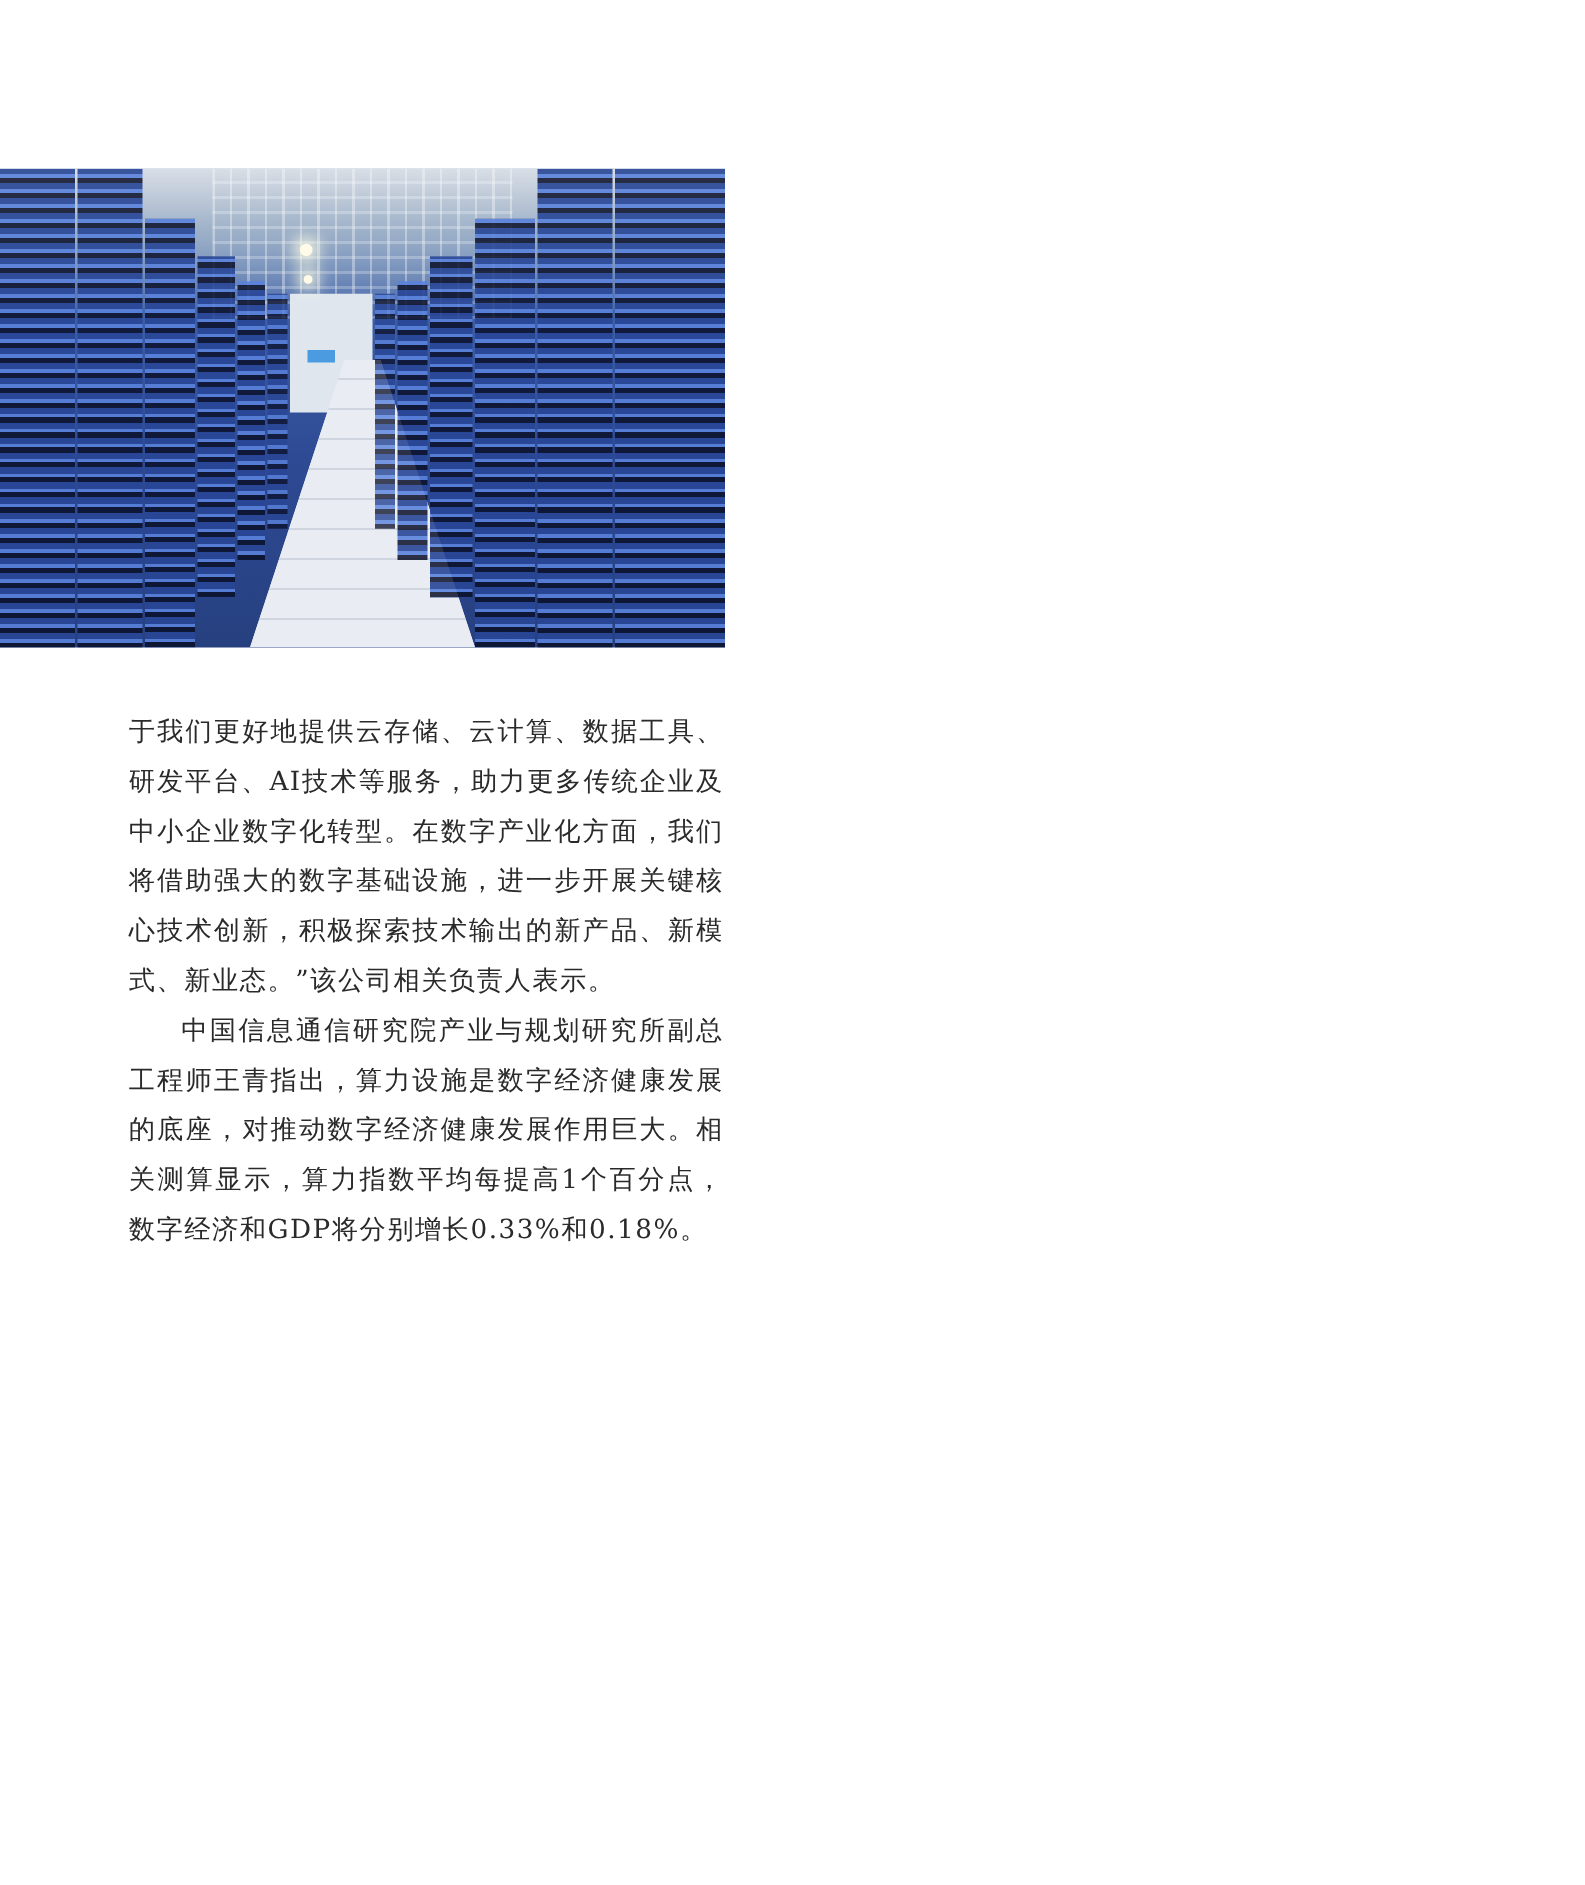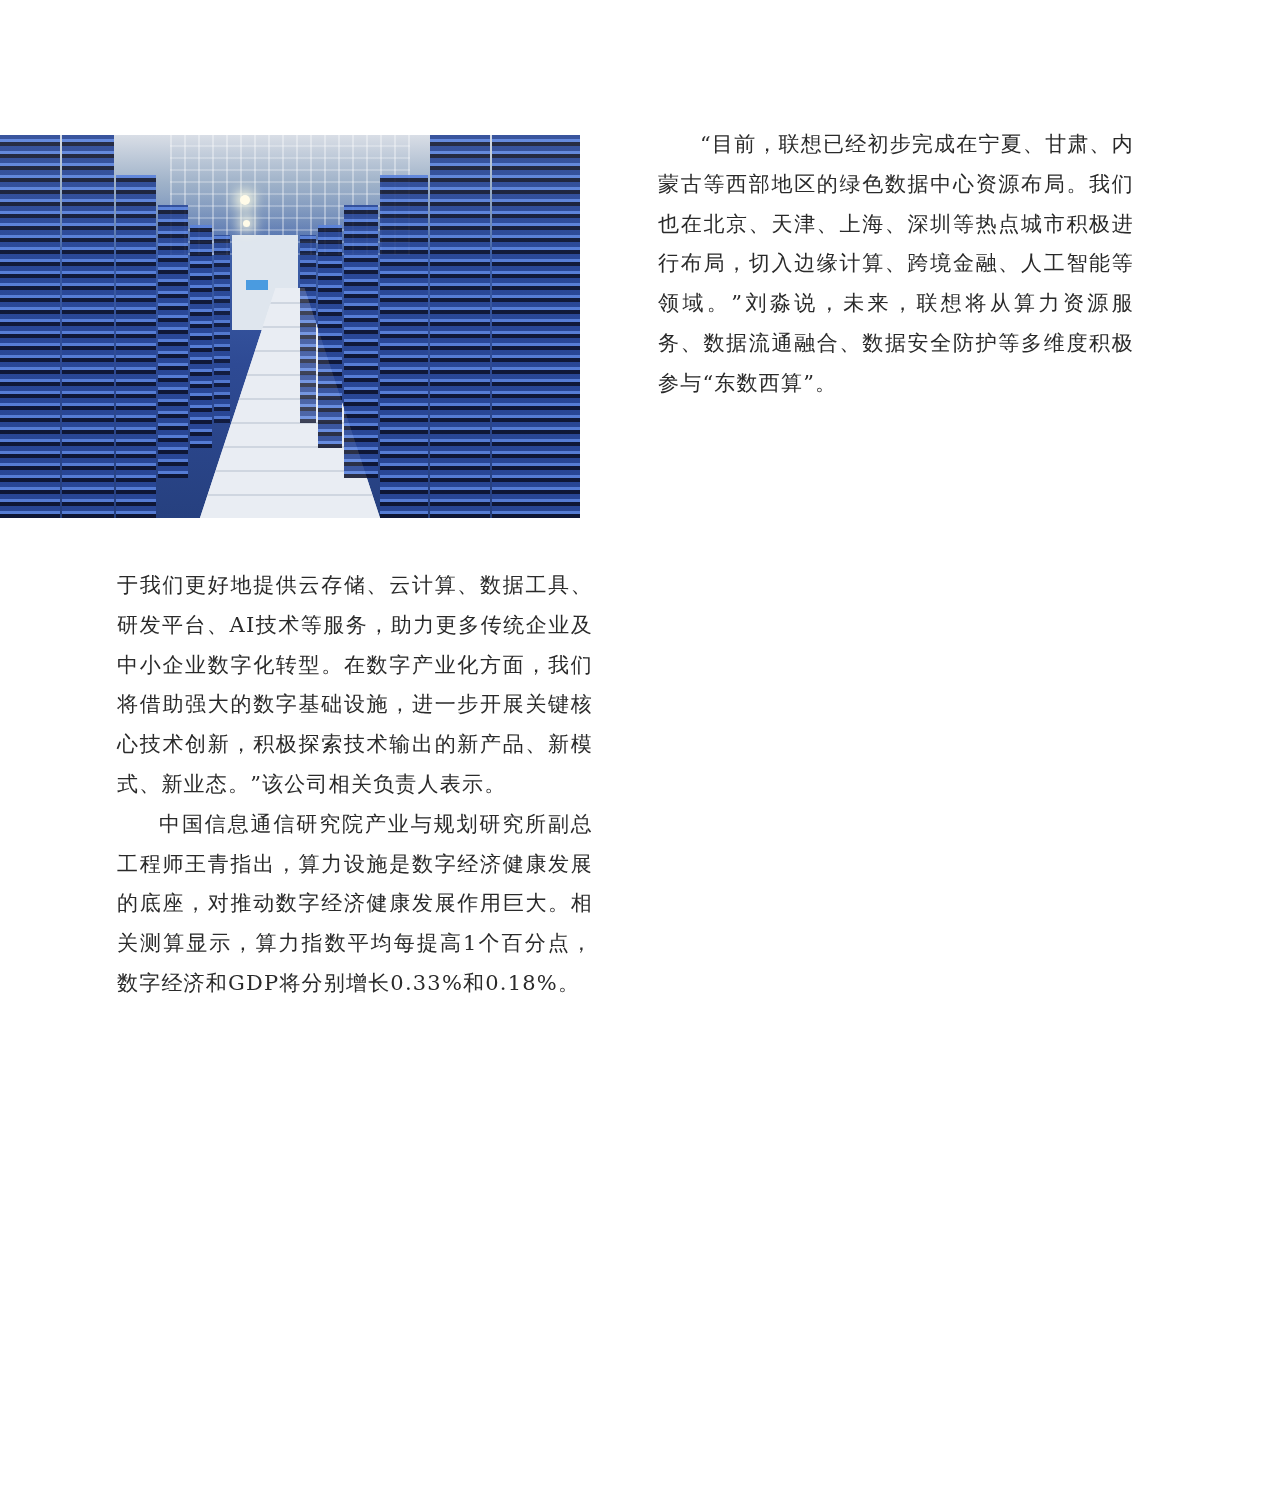--- a/index.html
+++ b/index.html
@@ -33,21 +33,21 @@
            background: repeating-linear-gradient(0deg, #e9edf3 0 22px, #cfd6e0 22px 24px),
                        #e9edf3; }
   .photo .light { position: absolute; left: 240px; top: 60px; width: 10px; height: 10px; border-radius: 50%;
            background: #fffbe8; box-shadow: 0 0 12px 6px rgba(255,255,230,.8); }
   .photo .light.b { top: 85px; left: 243px; width: 7px; height: 7px; }
   .photo .end { position: absolute; left: 232px; top: 100px; width: 66px; height: 95px; background: #dfe6ee; }
   .photo .sign { position: absolute; left: 246px; top: 145px; width: 22px; height: 10px; background: #4a9be0; }
 
   .col { position: absolute; width: 476px; font-size: 21px; line-height: 39.8px;
          letter-spacing: 1.2px; text-align: justify; }
-  .col-left { left: 117px; top: 566px; }
+  .col-left { left: 103px; top: 566px; }
   .col-right { left: 658px; top: 125px; }
   .col p { margin: 0; }
   .col p.indent { text-indent: 2em; }
 
   .end-mark { display: inline-block; width: 14px; height: 16px; margin-left: 6px; vertical-align: -2px;
               background: #e8dede; color: #c8102e; font-weight: bold; font-style: italic;
               font-size: 14px; line-height: 16px; text-align: center; letter-spacing: 0;
               font-family: "DejaVu Sans", sans-serif; }
 </style>
 </head>
@@ -74,14 +74,13 @@
   <div class="rack r2"></div>
   <div class="rack r1"></div>
 </div>
 
 <div class="col col-left">
   <p>于我们更好地提供云存储、云计算、数据工具、研发平台、AI技术等服务，助力更多传统企业及中小企业数字化转型。在数字产业化方面，我们将借助强大的数字基础设施，进一步开展关键核心技术创新，积极探索技术输出的新产品、新模式、新业态。”该公司相关负责人表示。</p>
   <p class="indent">中国信息通信研究院产业与规划研究所副总工程师王青指出，算力设施是数字经济健康发展的底座，对推动数字经济健康发展作用巨大。相关测算显示，算力指数平均每提高1个百分点，数字经济和GDP将分别增长0.33%和0.18%。</p>
 </div>
 
 <div class="col col-right">
-  <p class="indent">“目前，联想已经初步完成在宁夏、甘肃、内蒙古等西部地区的绿色数据中心资源布局。我们也在北京、天津、上海、深圳等热点城市积极进行布局，切入边缘计算、跨境金融、人工智能等领域。”刘淼说，未来，联想将从算力资源服务、数据流通融合、数据安全防护等多维度积极参与“东数西算”。</p>
 </div>
 
 </body></html>

